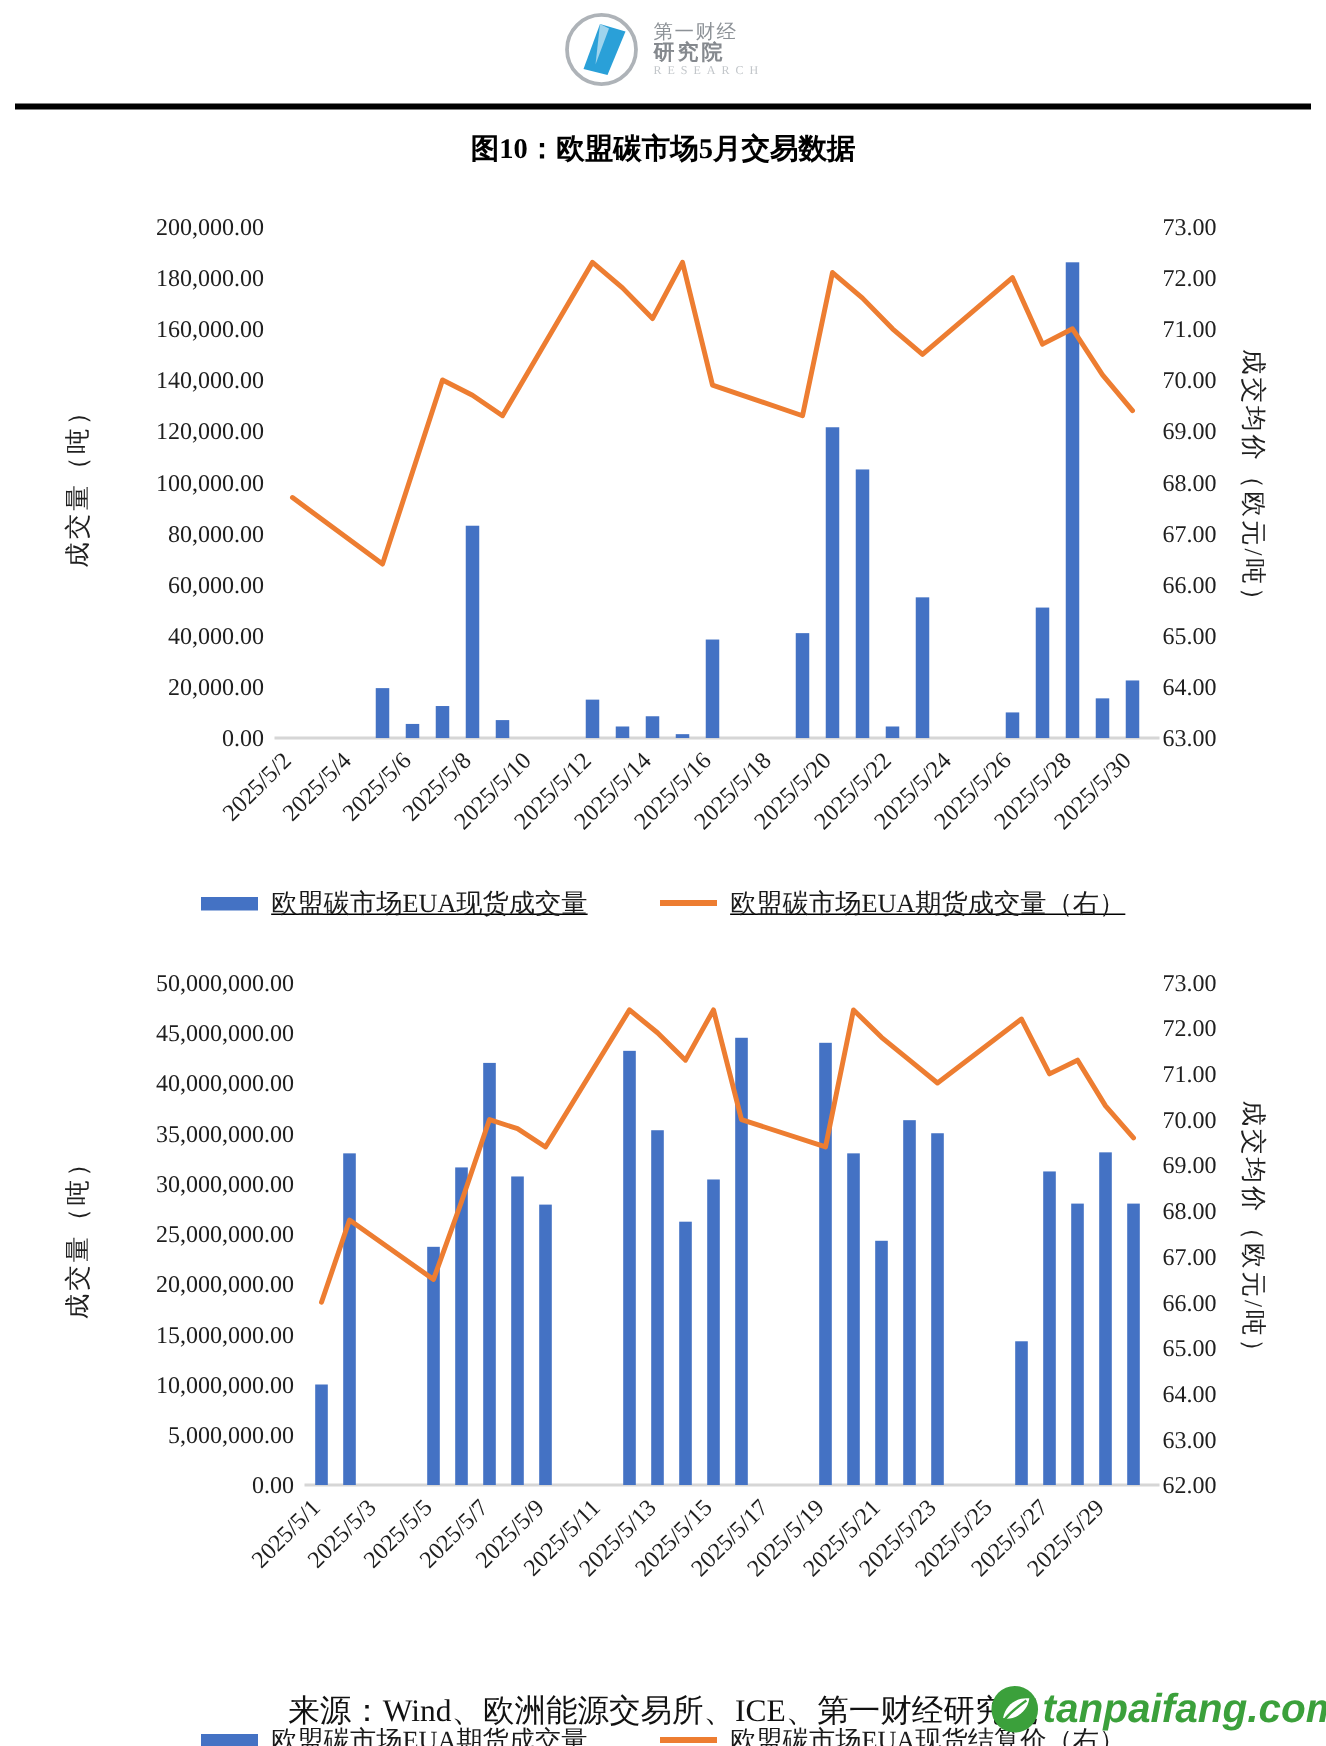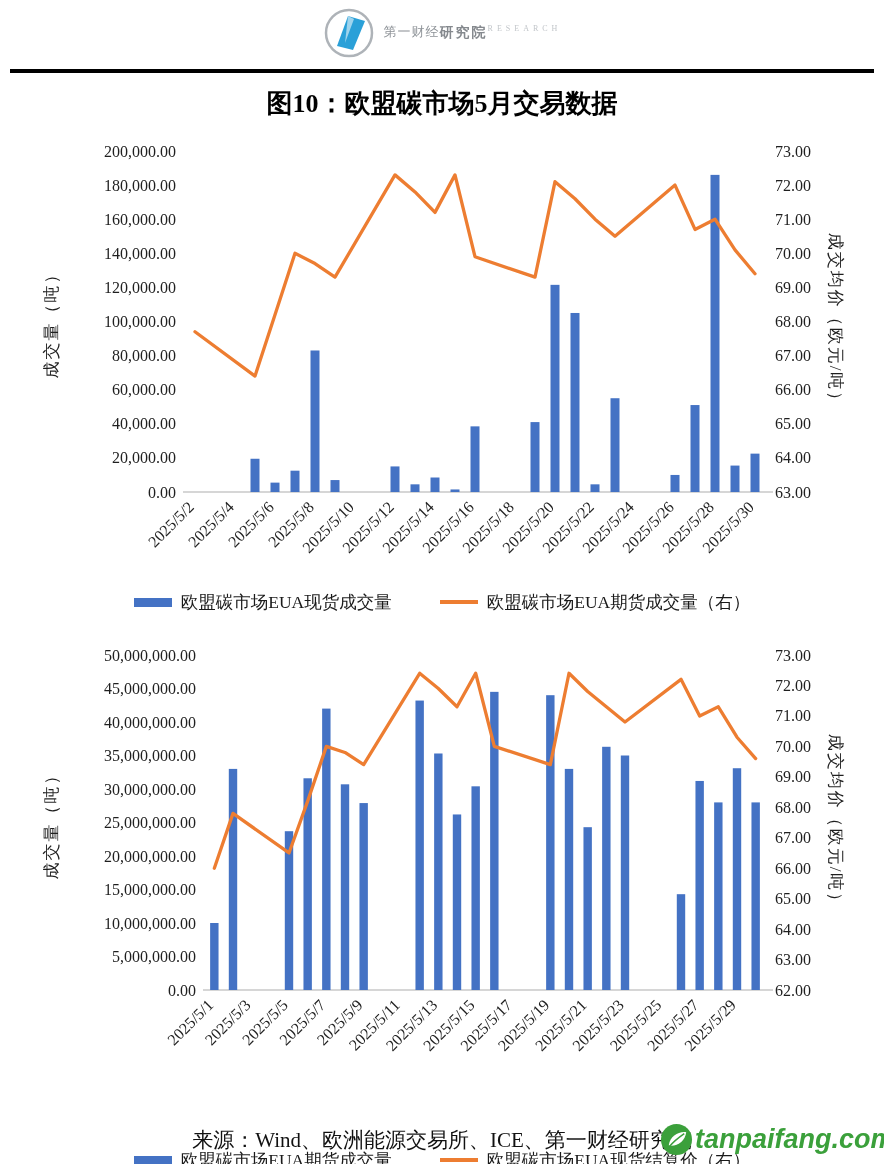--- a/index.html
+++ b/index.html
@@ -1,32 +1,32 @@
 <!DOCTYPE html>
 <html lang="zh"><head>
 <meta charset="utf-8">
 <title>图10</title>
 <style>
   html,body{margin:0;padding:0;background:#fff;}
   body{width:884px;height:1164px;font-family:"Liberation Serif","DejaVu Serif",serif;}
   .page{position:relative;width:884px;height:1164px;background:#fff;overflow:hidden;}
   .logo{position:absolute;top:2px;left:0;right:0;height:62px;display:flex;justify-content:center;align-items:center;gap:7px;}
-  .logo-text{display:flex;flex-direction:row;line-height:1.08;}
+  .logo-text{display:flex;flex-direction:column;line-height:1.08;}
   .logo-l1{font-size:13px;color:#8d9297;letter-spacing:1px;}
   .logo-l2{font-size:14px;color:#85898e;font-weight:bold;letter-spacing:2px;}
   .logo-l3{font-size:8px;color:#c2c6ca;letter-spacing:4px;}
   .rule{position:absolute;top:69px;left:10px;width:864px;height:4px;background:#000;}
-  .title{position:absolute;top:86px;left:0;right:0;text-align:center;font-size:26px;font-weight:bold;color:#000;margin:0;}
+  .title{position:absolute;top:86px;left:0;right:0;text-align:center;font-size:19px;font-weight:bold;color:#000;margin:0;}
   svg.chart{position:absolute;left:0;}
   #chart0{top:136px;}
   #chart1{top:638px;}
   .tick{font-family:"Liberation Serif","DejaVu Serif",serif;font-size:16px;fill:#1f1f1f;}
   .axis-title{font-family:"Liberation Serif","DejaVu Serif",serif;font-size:17px;fill:#1f1f1f;letter-spacing:2px;}
   .legend{position:absolute;left:0;right:0;display:flex;justify-content:center;align-items:center;gap:48px;}
-  #legend0{top:590px;}
+  #legend0{top:590px;text-decoration:underline;}
   #legend1{top:1148px;}
   .legend-item{display:flex;align-items:center;gap:9px;font-size:17.5px;color:#1a1a1a;}
   .swatch-bar{width:38px;height:9px;display:inline-block;}
   .swatch-line{width:38px;height:3.5px;display:inline-block;}
   .footer{position:absolute;top:1126px;left:0;right:0;text-align:center;font-size:21px;color:#111;}
   .watermark{position:absolute;top:1123px;left:660px;display:flex;align-items:center;gap:2px;}
   .wm-text{font-family:"Liberation Sans","DejaVu Sans",sans-serif;font-style:italic;font-weight:800;font-size:27px;color:#3BA03B;}
 </style>
 </head>
 <body>

